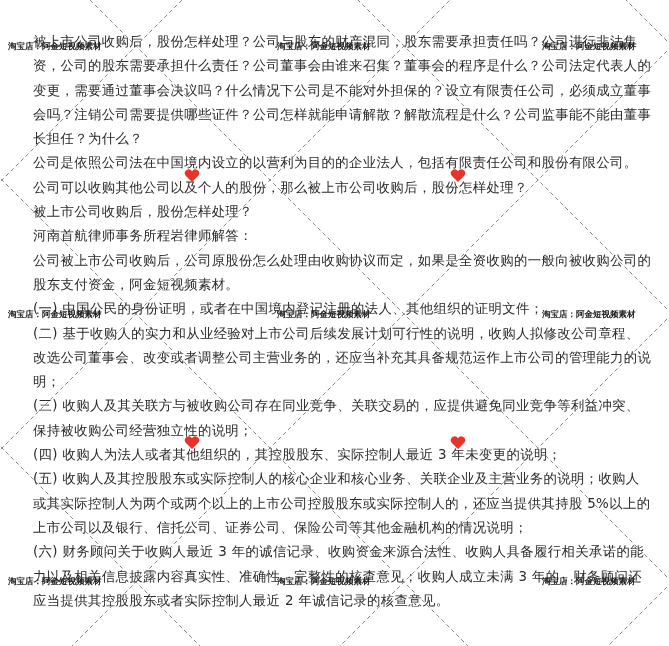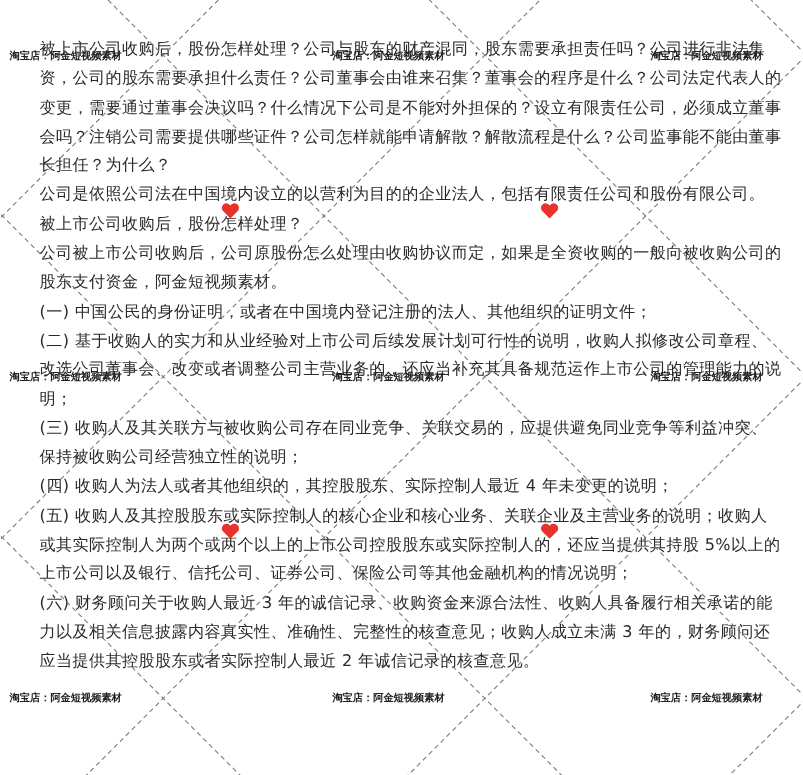--- a/index.html
+++ b/index.html
@@ -12,26 +12,28 @@
     .wm { position: absolute; font-size: 8.5px; font-weight: bold; color: #222; white-space: nowrap;
           font-family: Liberation Serif, serif; letter-spacing: 0; }
     .heart { position: absolute; width: 16px; height: 16px; }
   </style>
 </head>
 <body>
 
 <div class="doc">
   <p>被上市公司收购后，股份怎样处理？公司与股东的财产混同，股东需要承担责任吗？公司进行非法集资，公司的股东需要承担什么责任？公司董事会由谁来召集？董事会的程序是什么？公司法定代表人的变更，需要通过董事会决议吗？什么情况下公司是不能对外担保的？设立有限责任公司，必须成立董事会吗？注销公司需要提供哪些证件？公司怎样就能申请解散？解散流程是什么？公司监事能不能由董事长担任？为什么？</p>
   <p>公司是依照公司法在中国境内设立的以营利为目的的企业法人，包括有限责任公司和股份有限公司。</p>
+  <p>公司可以收购其他公司以及个人的股份，那么被上市公司收购后，股份怎样处理？</p>
   <p>被上市公司收购后，股份怎样处理？</p>
+  <p>河南首航律师事务所程岩律师解答：</p>
   <p>公司被上市公司收购后，公司原股份怎么处理由收购协议而定，如果是全资收购的一般向被收购公司的股东支付资金，阿金短视频素材。</p>
   <p>(一) 中国公民的身份证明，或者在中国境内登记注册的法人、其他组织的证明文件；</p>
   <p>(二) 基于收购人的实力和从业经验对上市公司后续发展计划可行性的说明，收购人拟修改公司章程、改选公司董事会、改变或者调整公司主营业务的，还应当补充其具备规范运作上市公司的管理能力的说明；</p>
   <p>(三) 收购人及其关联方与被收购公司存在同业竞争、关联交易的，应提供避免同业竞争等利益冲突、保持被收购公司经营独立性的说明；</p>
-  <p>(四) 收购人为法人或者其他组织的，其控股股东、实际控制人最近 4 年未变更的说明；</p>
+  <p>(四) 收购人为法人或者其他组织的，其控股股东、实际控制人最近 3 年未变更的说明；</p>
   <p>(五) 收购人及其控股股东或实际控制人的核心企业和核心业务、关联企业及主营业务的说明；收购人或其实际控制人为两个或两个以上的上市公司控股股东或实际控制人的，还应当提供其持股 5%以上的上市公司以及银行、信托公司、证券公司、保险公司等其他金融机构的情况说明；</p>
   <p>(六) 财务顾问关于收购人最近 3 年的诚信记录、收购资金来源合法性、收购人具备履行相关承诺的能力以及相关信息披露内容真实性、准确性、完整性的核查意见；收购人成立未满 3 年的，财务顾问还应当提供其控股股东或者实际控制人最近 2 年诚信记录的核查意见。</p>
 </div>
 
 <svg class="overlay" width="669" height="646" viewBox="0 0 669 646">
   <g stroke="#7a7a7a" stroke-width="0.9" stroke-dasharray="4,3" fill="none">
 
     <line x1="-400" y1="-490" x2="900" y2="810"></line>
     <line x1="-400" y1="-222" x2="900" y2="1078"></line>
     <line x1="-400" y1="46" x2="900" y2="1346"></line>

